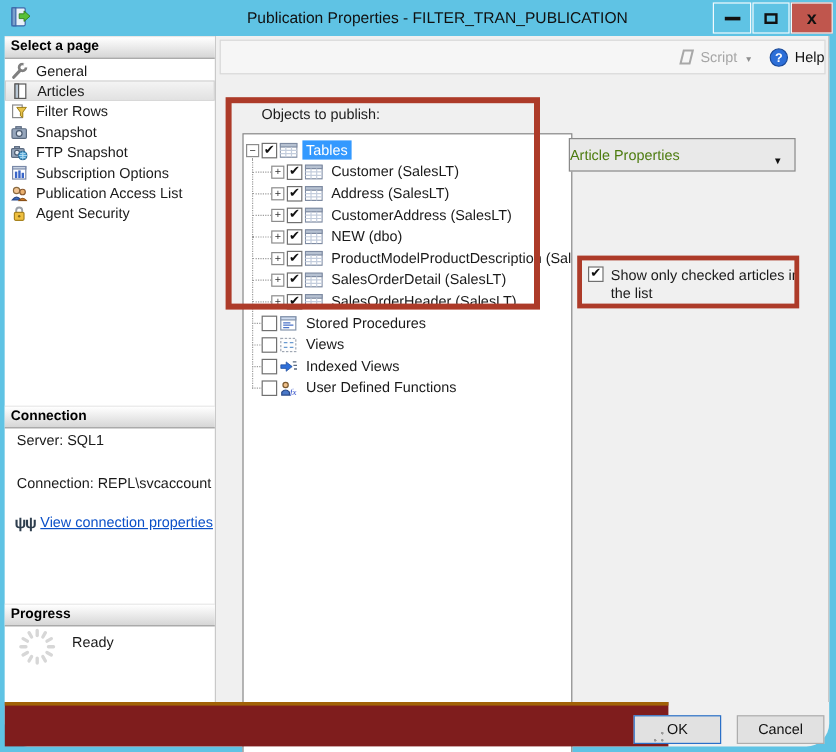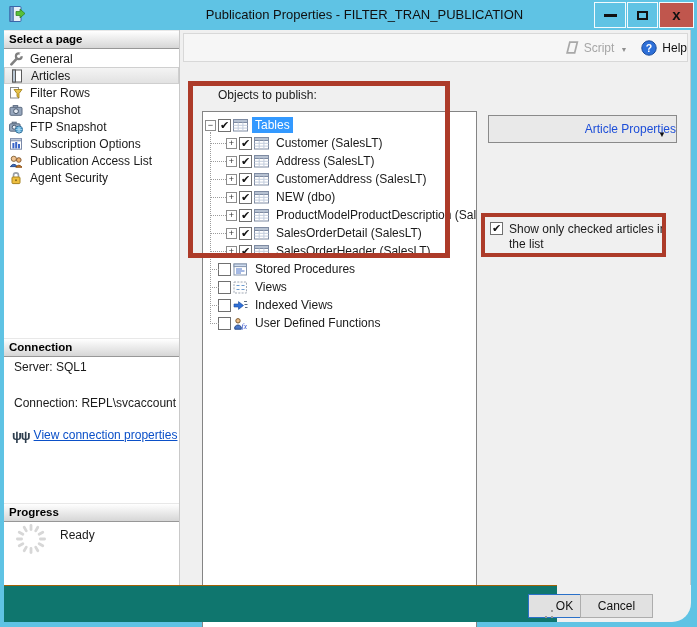--- a/index.html
+++ b/index.html
@@ -74,36 +74,36 @@
   .tlabel{margin-left:3px;padding:1px 3px;font-size:12px;}
   .tlabel.sel{background:var(--selection);color:#fff;}
 
   .hscroll{position:absolute;left:1px;bottom:1px;width:271px;height:16px;background:#f0f0f0;border-top:1px solid #e2e2e2;display:flex;}
   .sb-btn{width:17px;height:100%;background:#f7f7f7;color:#555;font-size:11px;display:flex;align-items:center;justify-content:center;flex:none;cursor:default;}
   .sb-btn.left::before{content:"<";} .sb-btn.right::before{content:">";}
   .sb-track{flex:1;position:relative;border-left:1px solid #dcdcdc;border-right:1px solid #dcdcdc;}
   .sb-thumb{position:absolute;left:0;top:0;height:100%;width:88%;background:#d8d8d8;border:1px solid #a8a8a8;display:flex;align-items:center;justify-content:center;}
   .gripmarks{width:9px;height:7px;background:repeating-linear-gradient(90deg,#8a8a8a 0 1px,transparent 1px 3px);}
 
-  .article-btn{position:absolute;left:308px;top:85px;width:189px;height:28px;background:#e9e9e9;border:1px solid #8a8a8a;font-family:inherit;font-size:12px;color:#1d4ed8;display:flex;align-items:center;justify-content:flex-end;cursor:default;}
+  .article-btn{position:absolute;left:294px;top:85px;width:189px;height:28px;background:#e9e9e9;border:1px solid #8a8a8a;font-family:inherit;font-size:12px;color:#4d7c0f;display:flex;align-items:center;justify-content:flex-start;cursor:default;}
   .abtn-arrow{position:absolute;right:10px;top:10px;}
   .abtn-arrow::before{content:"▼";font-size:8px;color:#111;}
 
   .show-checked{position:absolute;left:308px;top:192px;display:flex;}
   .cb-label{margin-left:6px;width:164px;line-height:15px;cursor:default;}
 
   .redrect{position:absolute;border:5px solid var(--highlight);}
   .red1{left:8px;top:51px;width:262px;height:177px;}
   .red2{left:301px;top:183px;width:185px;height:44px;border-width:4px;}
 
   
-  .footer{position:absolute;left:0;top:555px;width:553px;height:37px;background:#0f766e;border-top:1px solid #a16207;}
+  .footer{position:absolute;left:0;top:555px;width:553px;height:37px;background:#7f1d1d;border-top:3px solid #a16207;}
   .btn{position:absolute;top:8px;width:73px;height:24px;background:#e1e1e1;border:1px solid #adadad;font-family:inherit;font-size:12px;color:#111;cursor:default;}
   .btn.default{border:1px solid #2a70c8;}
-  .btn-ok{left:524px;} .btn-cancel{left:576px;}
+  .btn-ok{left:524px;} .btn-cancel{left:610px;}
   .grip{position:absolute;right:4px;bottom:4px;width:8px;height:8px;
         background:radial-gradient(circle at 7px 1px,#9a9a9a 1px,transparent 1.3px),
                    radial-gradient(circle at 7px 7px,#9a9a9a 1px,transparent 1.3px),
                    radial-gradient(circle at 1px 7px,#9a9a9a 1px,transparent 1.3px);}
 </style>
 </head>
 <body>
 
 <div id="window">
 

